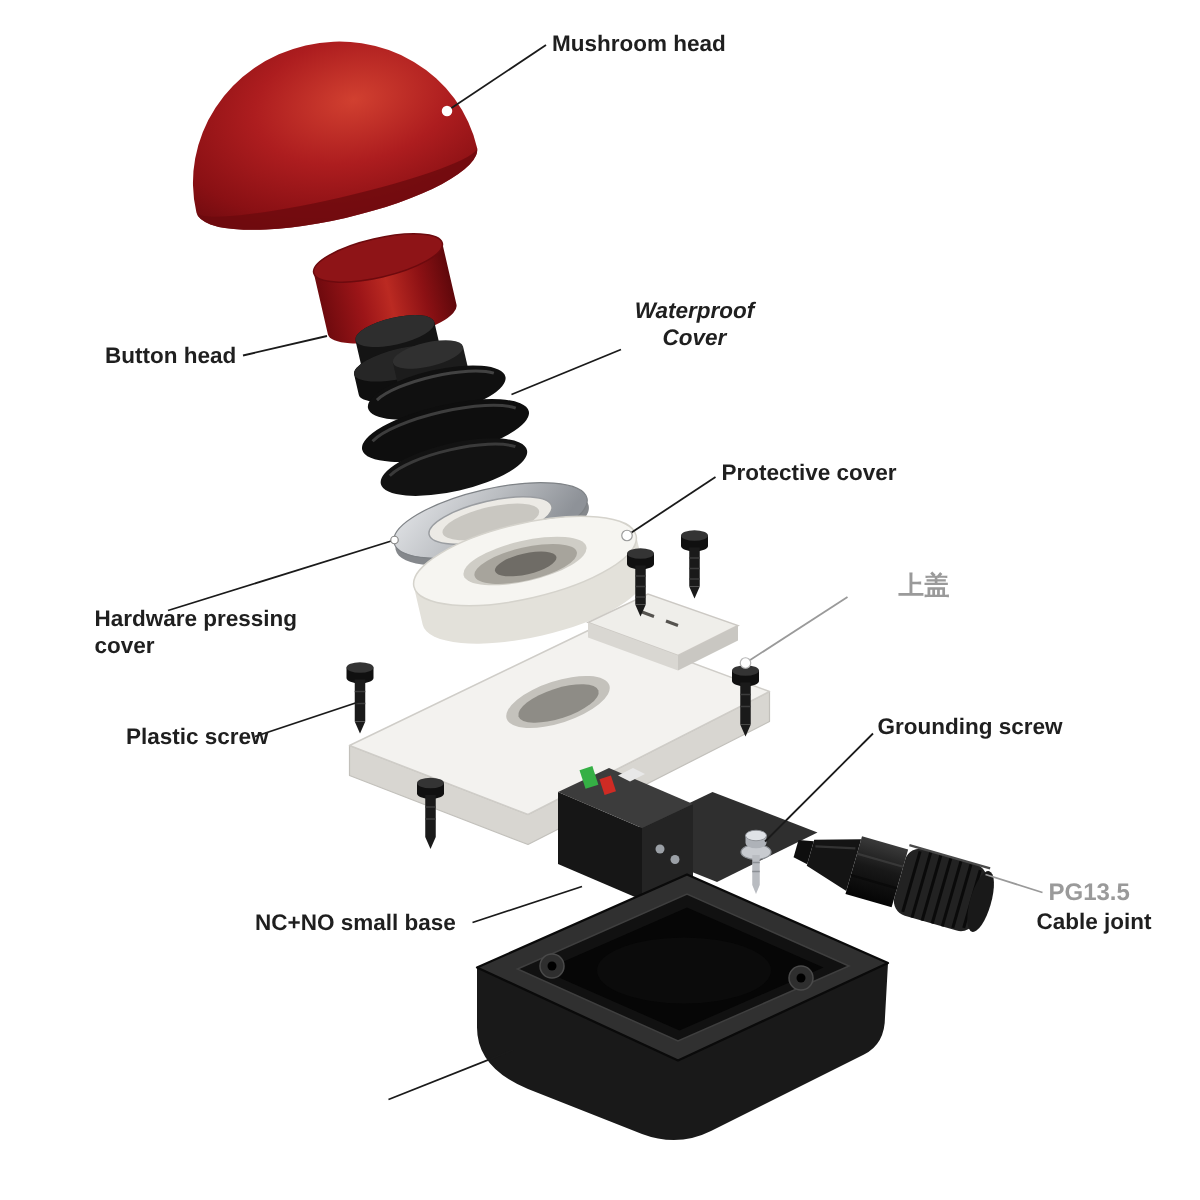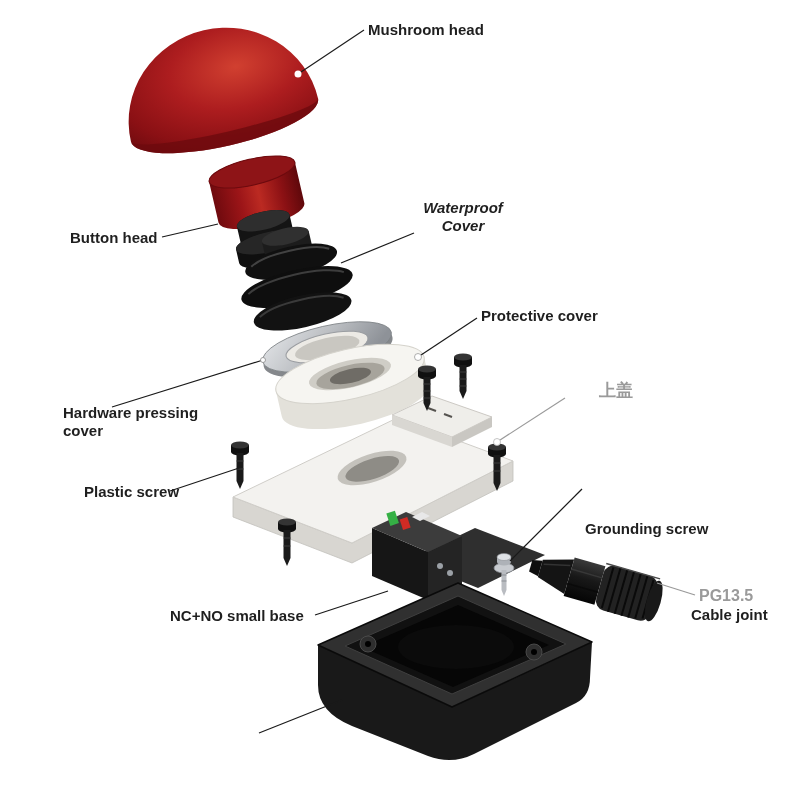--- a/index.html
+++ b/index.html
@@ -250,21 +250,21 @@
   </div>
 
   <div class="label muted" style="left:567px;top:382px;font-size:17px;margin-left:32px;">
     <span>上盖</span>
   </div>
 
   <div class="label" style="left:84px;top:483px;">
     <span>Plastic screw</span>
   </div>
 
-  <div class="label" style="left:585px;top:476px;margin-top:44px;">
+  <div class="label" style="left:585px;top:476px;">
     <span>Grounding screw</span>
   </div>
 
   <div class="label" style="left:170px;top:607px;">
     <span>NC+NO small base</span>
   </div>
 
   <div class="label muted" style="left:699px;top:587px;font-size:16px;">
     <span>PG13.5</span>
   </div>

